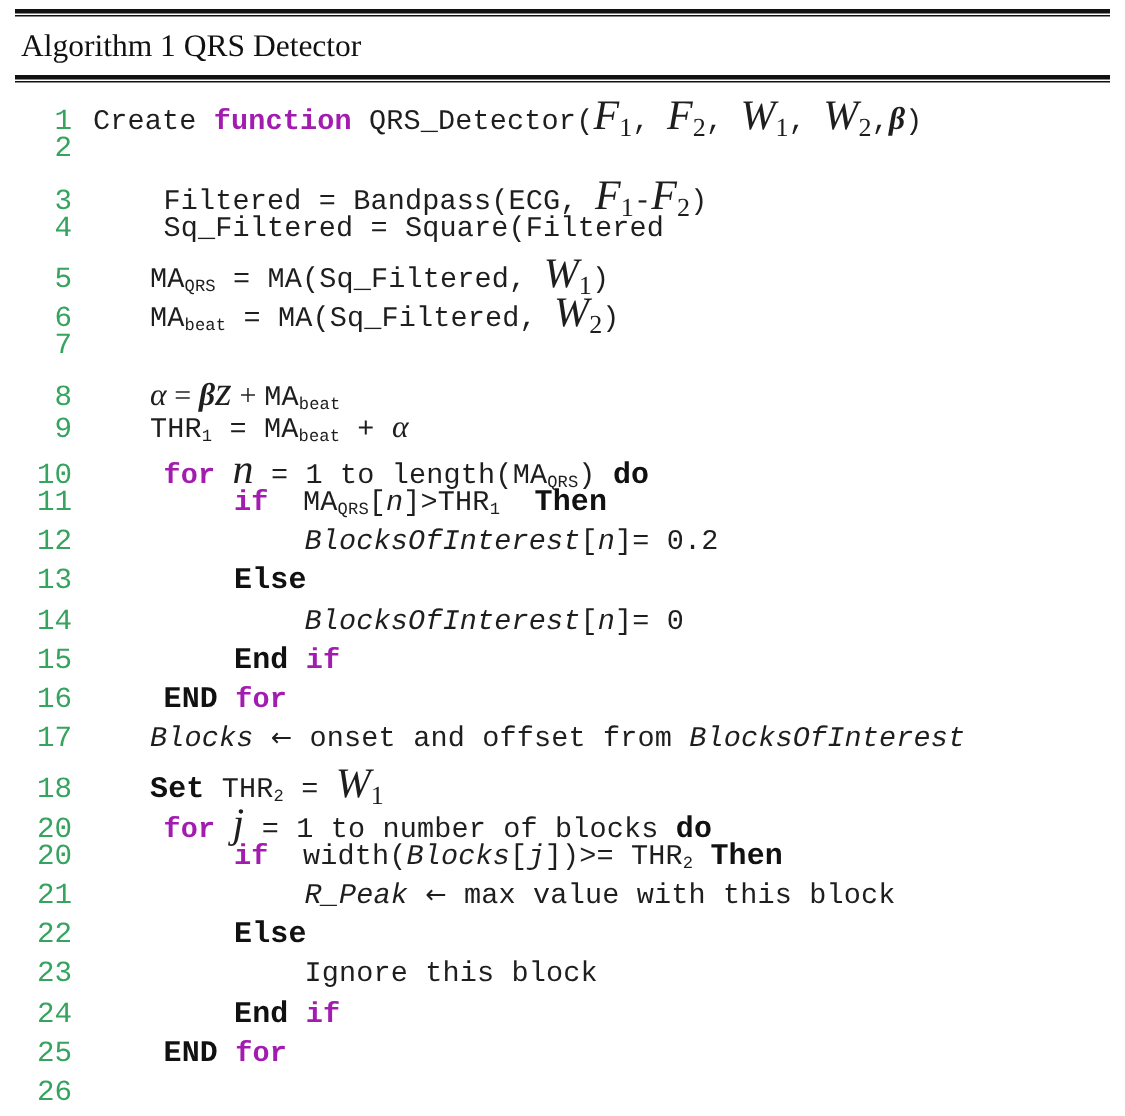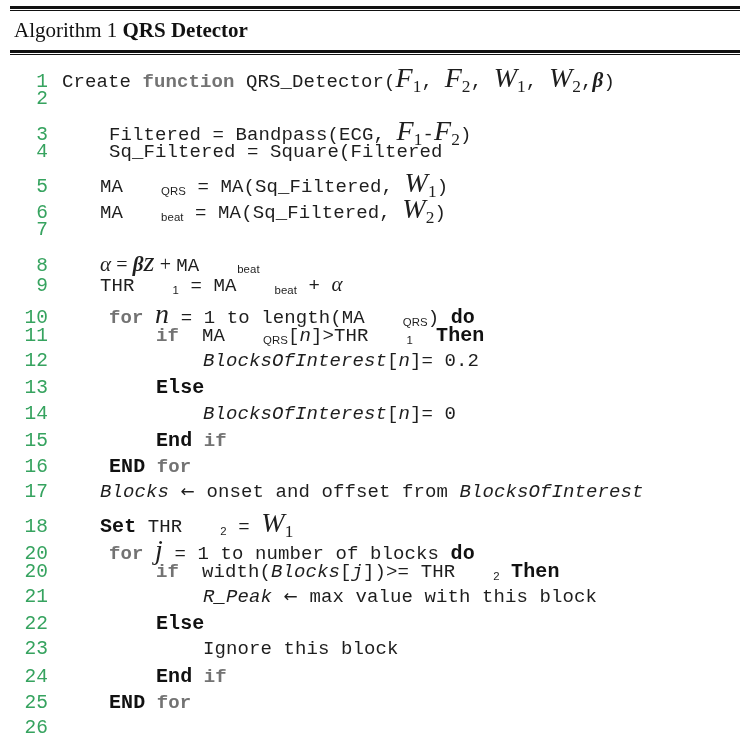--- a/index.html
+++ b/index.html
@@ -51,21 +51,21 @@
     font-family: "Liberation Serif", serif;
     font-size: 21px;
     line-height: 1.2;
     color: #111;
     white-space: nowrap;
   }
   .title-row .alg-label {
     font-weight: normal;
   }
   .title-row .alg-name {
-    font-weight: bold;
+    font-weight: normal;
   }
 
   
   .code-body {
     padding: 7px 0 2px 0;
   }
   .code-line {
     display: flex;
     align-items: baseline;
     height: 26.2px;
@@ -93,21 +93,21 @@
 
   
   .ind0  { padding-left: 14px; }
   .ind1  { padding-left: 61px; }
   .ind1b { padding-left: 52px; }
   .ind2  { padding-left: 108px; }
   .ind3  { padding-left: 155px; }
 
   
   .kw-blue {
-    color: #737373;
+    color: #a21caf;
     font-weight: bold;
     font-family: "Liberation Mono", monospace;
   }
   .kw-serif {
     color: #111;
     font-weight: bold;
     font-family: Liberation Mono, monospace;
     font-size: 20px;
   }
   .ital-mono {
@@ -133,24 +133,23 @@
   .serif-up {
     font-family: "Liberation Serif", serif;
     font-size: 20px;
   }
   sub {
     font-size: 0.62em;
     vertical-align: -0.28em;
     font-style: normal;
   }
   .sub-mono {
-    font-family: Liberation Sans, sans-serif;
+    font-family: Liberation Mono, monospace;
     font-size: 0.6em;
     vertical-align: -0.26em;
-    margin-left: 38px;
   }
   .arrow {
     font-family: "DejaVu Sans", sans-serif;
     font-size: 17px;
   }
 </style>
 </head>
 <body>
 
 <div class="algorithm-box">

